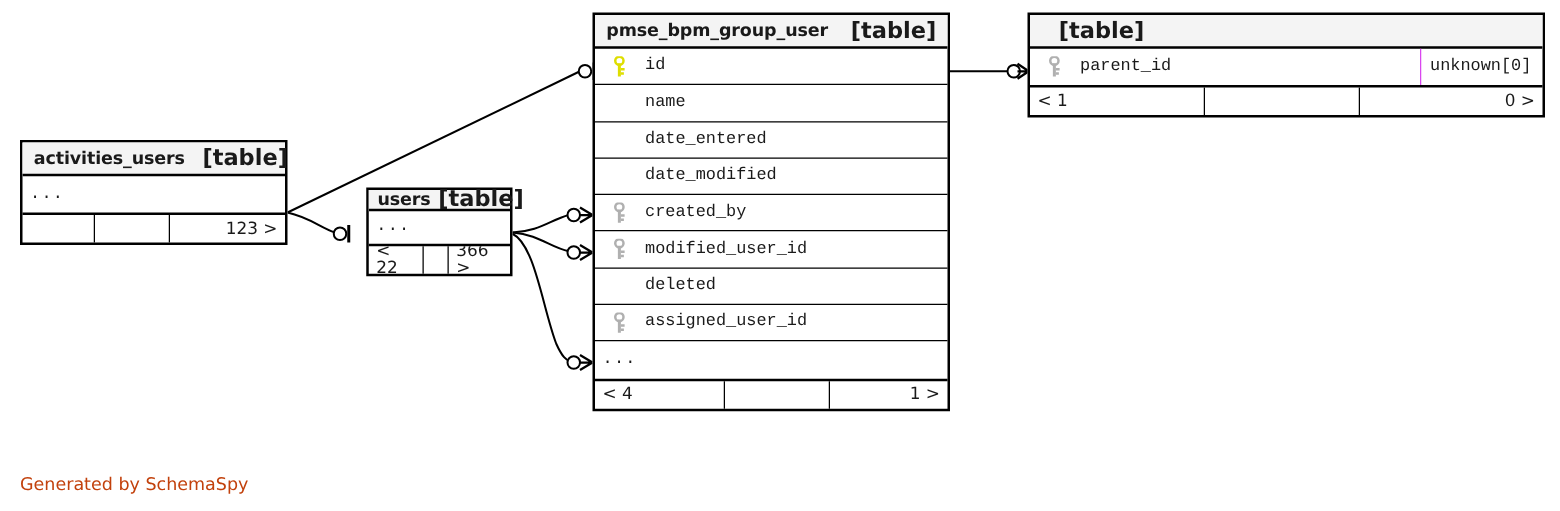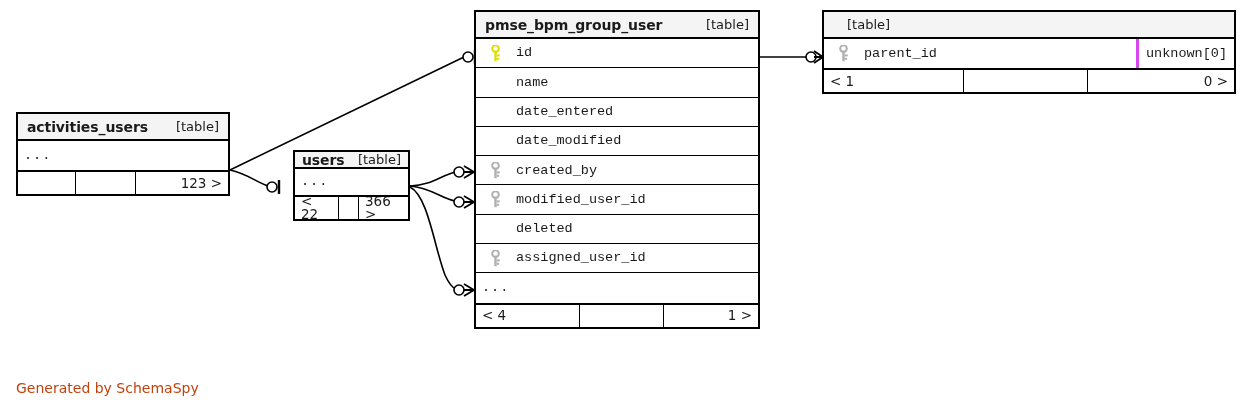--- a/index.html
+++ b/index.html
@@ -56,22 +56,22 @@
     padding: 0 9px;
     height: 27px;
     white-space: nowrap;
   }
   .tbl-name {
     font-weight: bold;
     font-size: 14px;
     letter-spacing: -0.1px;
   }
   .tbl-tag {
-    font-size: 13px;
-    font-weight: normal;
+    font-size: 18px;
+    font-weight: bold;
     color: #1a1a1a;
     padding-left: 14px;
   }
 
   .tbl-rows {
     display: block;
     font-family: Liberation Mono, monospace;
   }
 
   .er-row {
@@ -95,21 +95,21 @@
   }
   .col-name {
     padding-left: 8px;
     font-size: 13.5px;
   }
   .er-row.no-key .col-name { padding-left: 33px; }
   .er-row.ellipsis .col-name { padding-left: 0px; margin-left: -1px; letter-spacing: 1px; }
 
   .col-type {
     margin-left: auto;
-    border-left: 3px solid #d946ef;
+    border-left: 1px solid #d946ef;
     height: 100%;
     display: flex;
     align-items: center;
     padding: 0 7px;
     font-size: 13.5px;
     box-sizing: border-box;
   }
 
   
   .tbl-footer {

